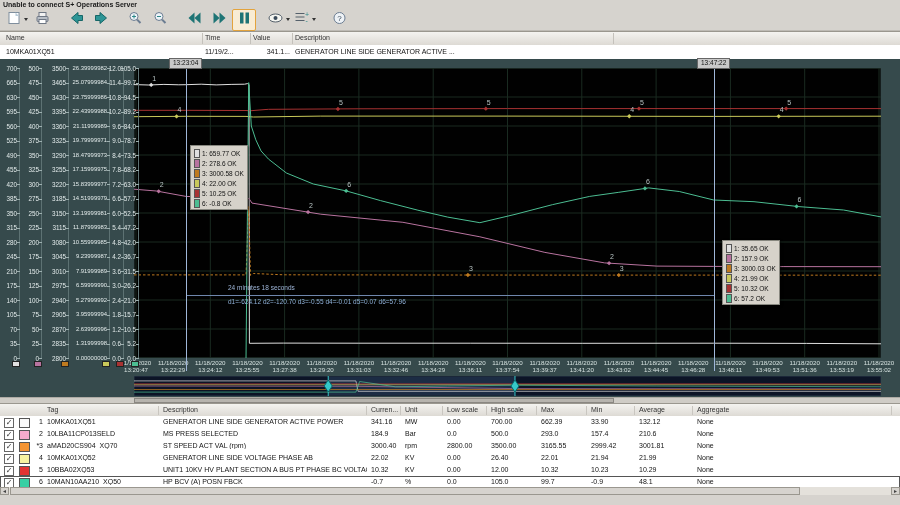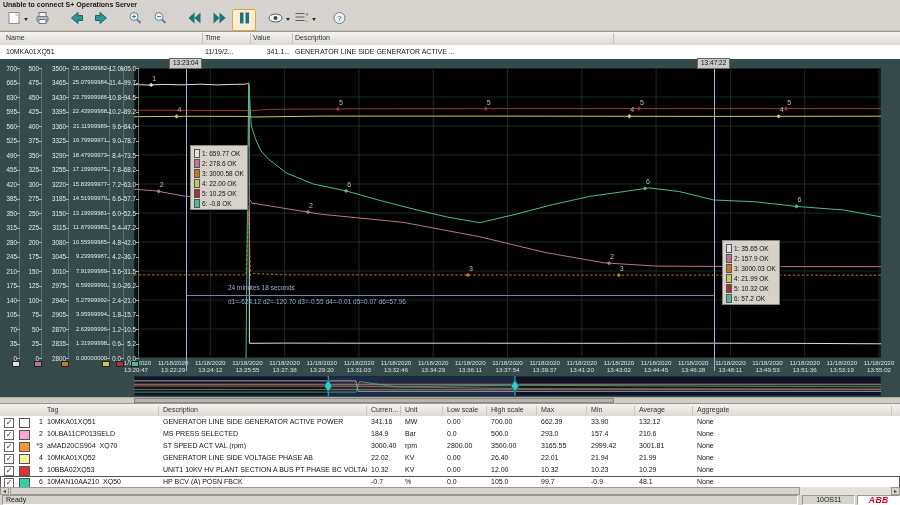--- a/index.html
+++ b/index.html
@@ -787,18 +787,13 @@
         </div>
       </div>
   </div>
 
   <div id="hscroll">
     <div class="sarr" style="left:0">◂</div>
     <div id="sthumb"></div>
     <div class="sarr" style="right:0">▸</div>
   </div>
 
-  <div id="statusbar">
-    <div id="sb-left" class="sbpanel">Ready</div>
-    <div id="sb-station" class="sbpanel">10OS11</div>
-    <div id="sb-logo" class="sbpanel">ABB</div>
-  </div>
 </div>
 
 </body></html>

